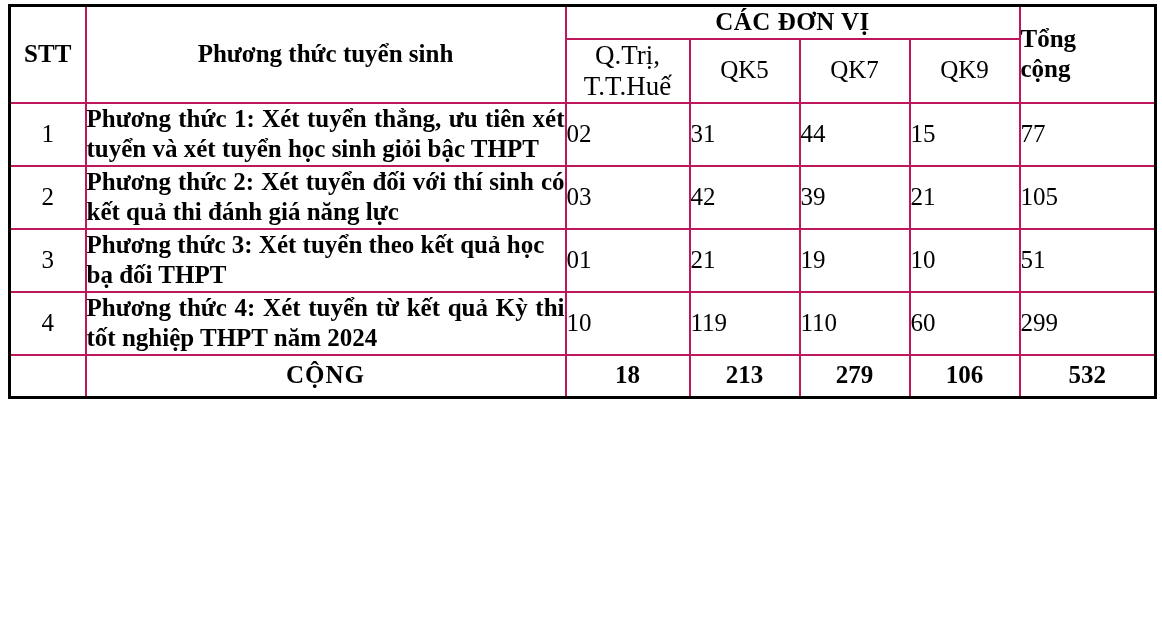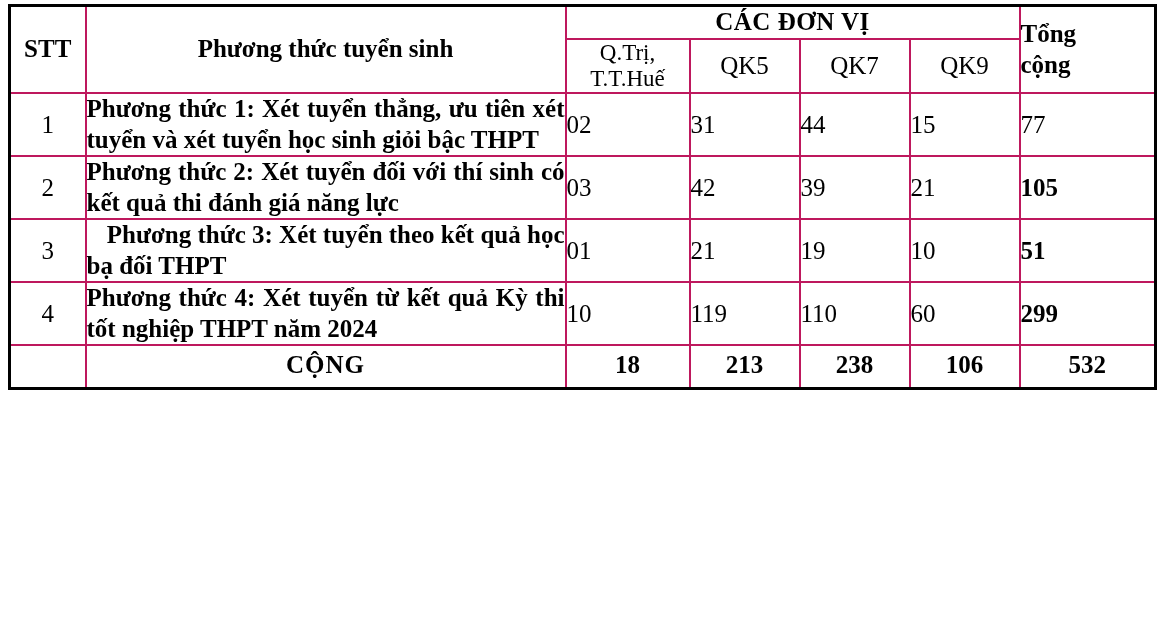--- a/index.html
+++ b/index.html
@@ -62,21 +62,21 @@
     font-size: 26px;
     padding: 0 8px;
   }
   .hdr-unit {
     text-align: center;
     font-weight: normal;
     font-size: 25px;
     padding: 4px 2px 8px 2px;
   }
   .hdr-unit.small {
-    font-size: 23px;
+    font-size: 27px;
     line-height: 1.15;
     border-radius: 8px;
   }
   .hdr-total {
     text-align: center;
     font-weight: bold;
     font-size: 25px;
     line-height: 1.18;
     padding: 4px 10px 4px 14px;
     margin-left: 12px;
@@ -91,29 +91,29 @@
   td.method {
     text-align: justify;
     text-align-last: left;
     padding: 6px 10px 8px 12px;
     font-size: 25px;
     line-height: 1.26;
     hyphens: none;
     font-weight: bold;
   }
   td.method.nojustify {
-    text-align: right;
+    text-align: left;
     text-align-last: left;
   }
   td.num {
     text-align: left;
     font-size: 25px;
   }
   td.num.bold {
-    font-weight: bold;
+    font-weight: normal;
   }
   tr.total-row td {
     font-weight: bold;
     text-align: center;
     font-size: 25px;
     padding: 4px 0 6px 0;
   }
   tr.total-row td.label {
     letter-spacing: 1px;
   }
@@ -187,19 +187,19 @@
         <td class="num">119</td>
         <td class="num">110</td>
         <td class="num">60</td>
         <td class="num bold">299</td>
       </tr>
       <tr class="total-row">
         <td class="blank"></td>
         <td class="label">CỘNG</td>
         <td>18</td>
         <td>213</td>
-        <td>238</td>
+        <td>279</td>
         <td>106</td>
         <td>532</td>
       </tr>
     </tbody>
   </table>
 </div>
 
 </body></html>

